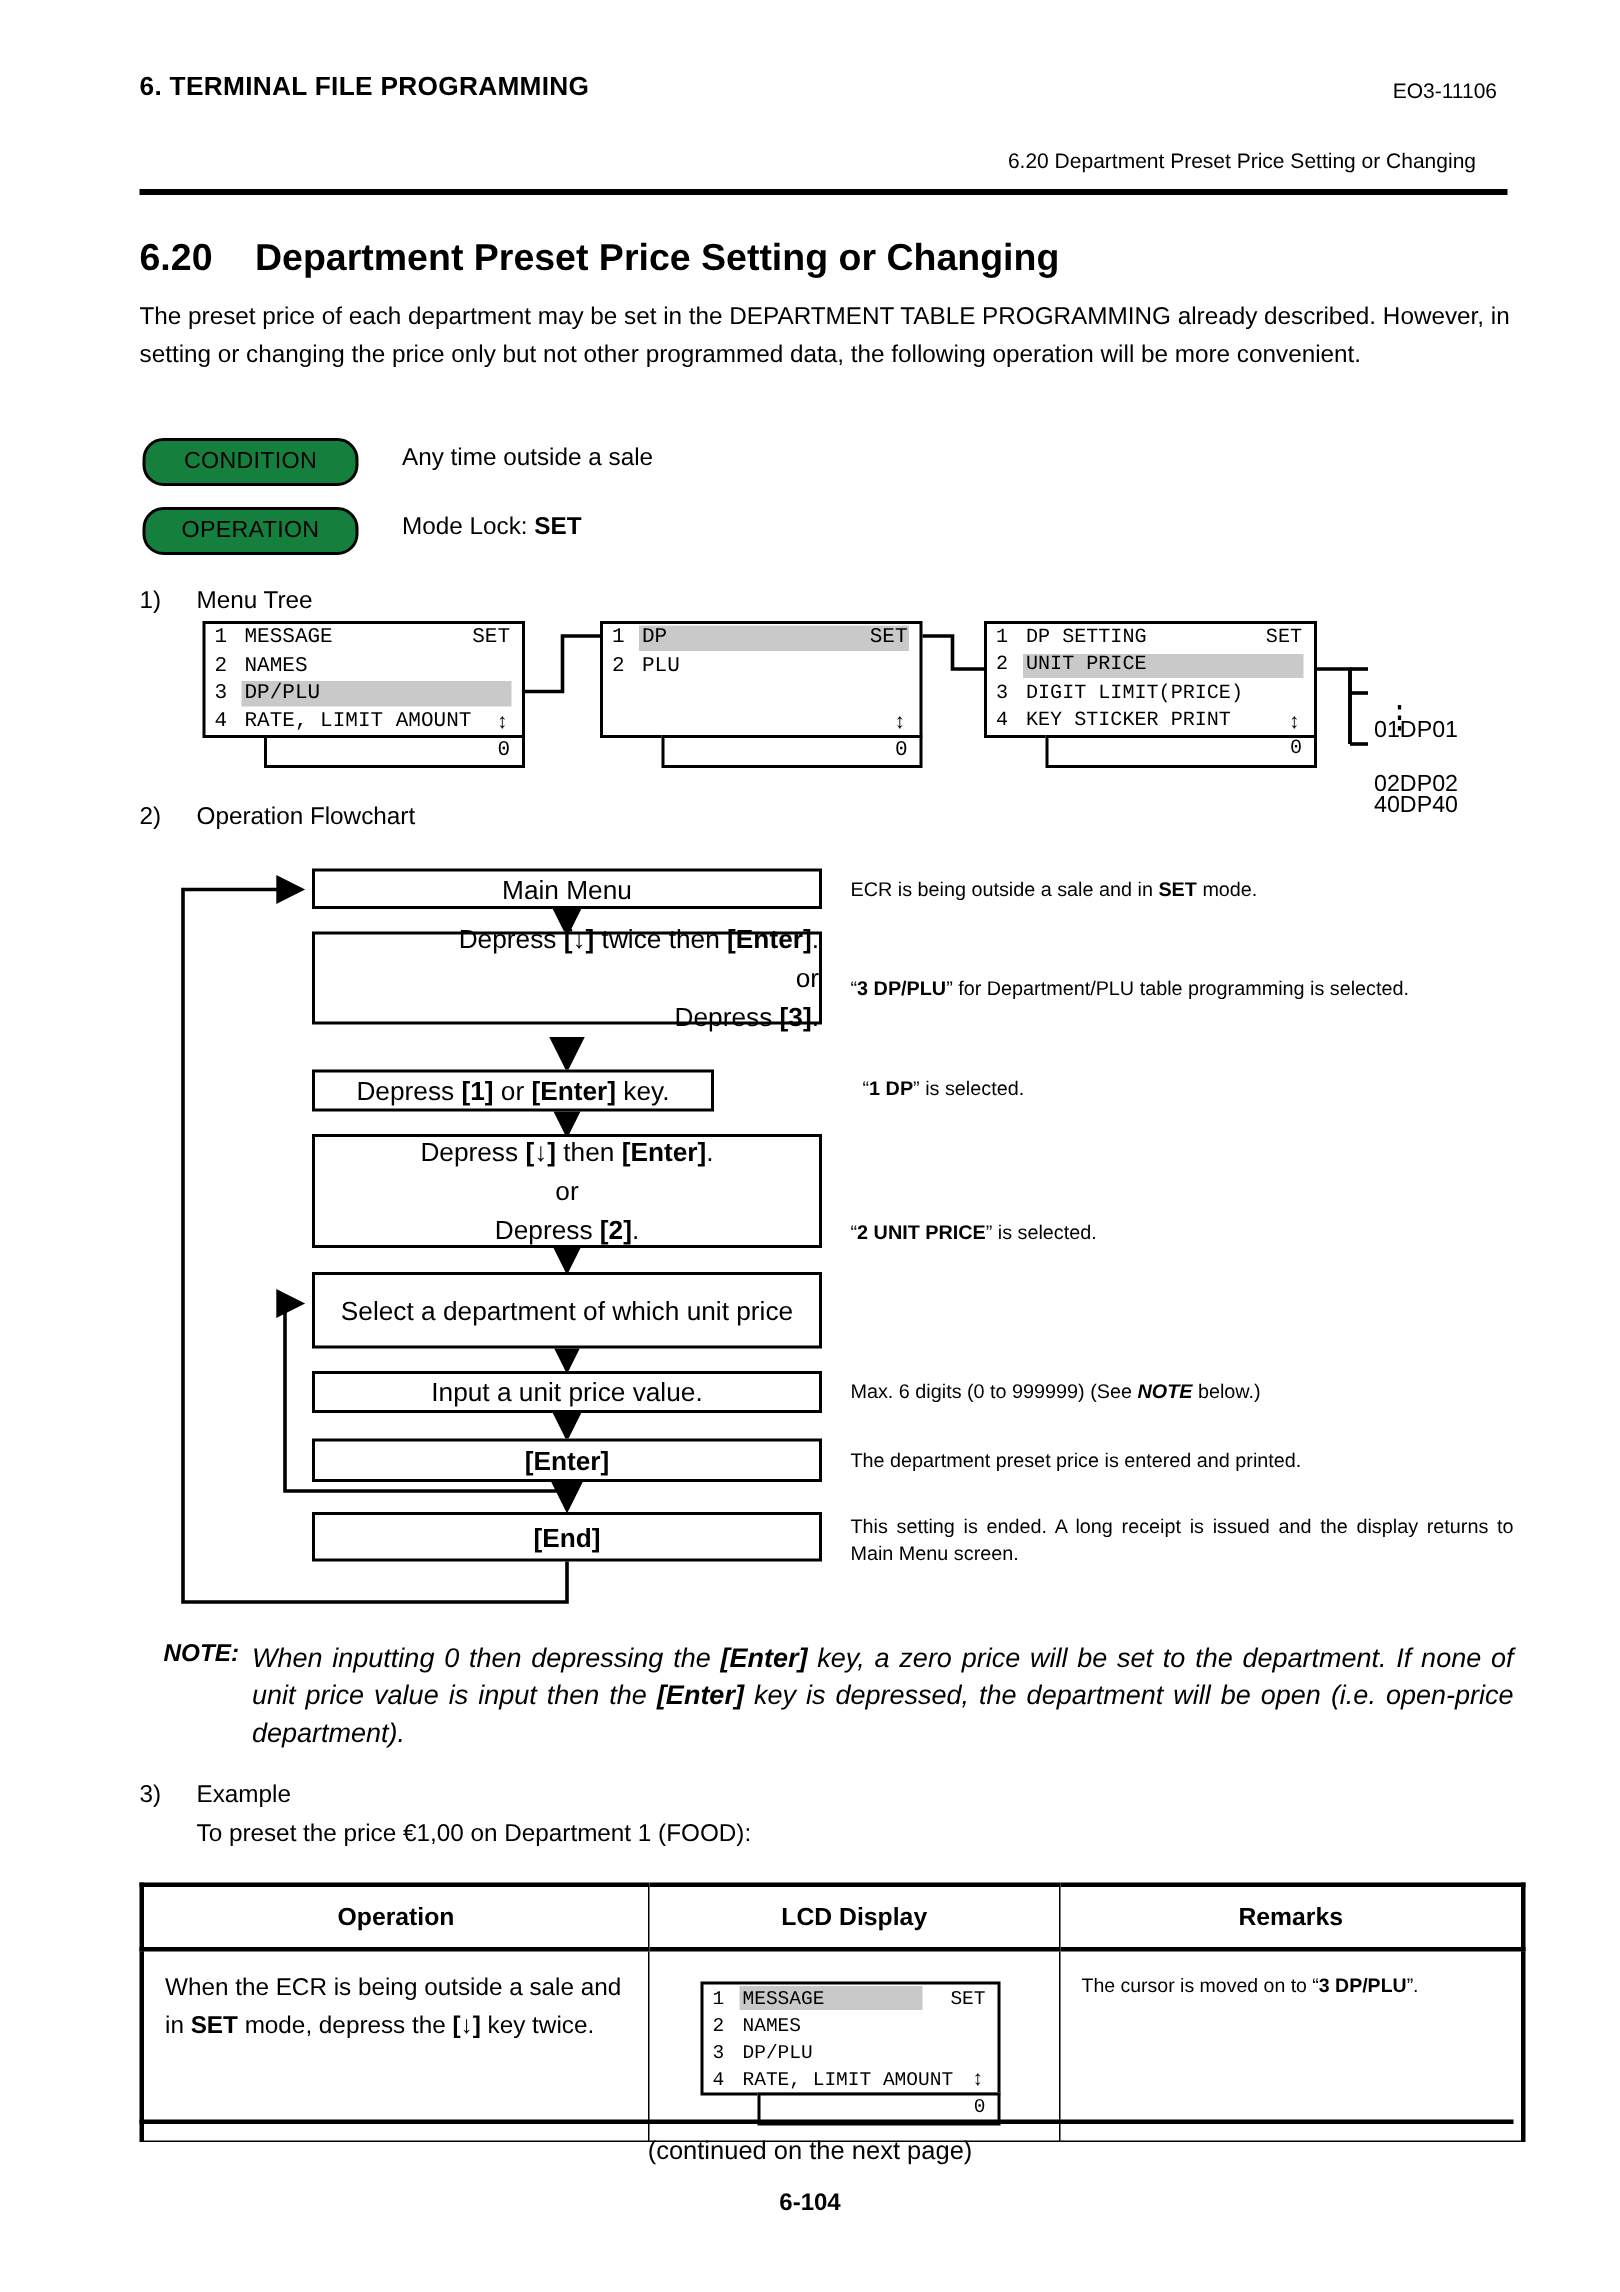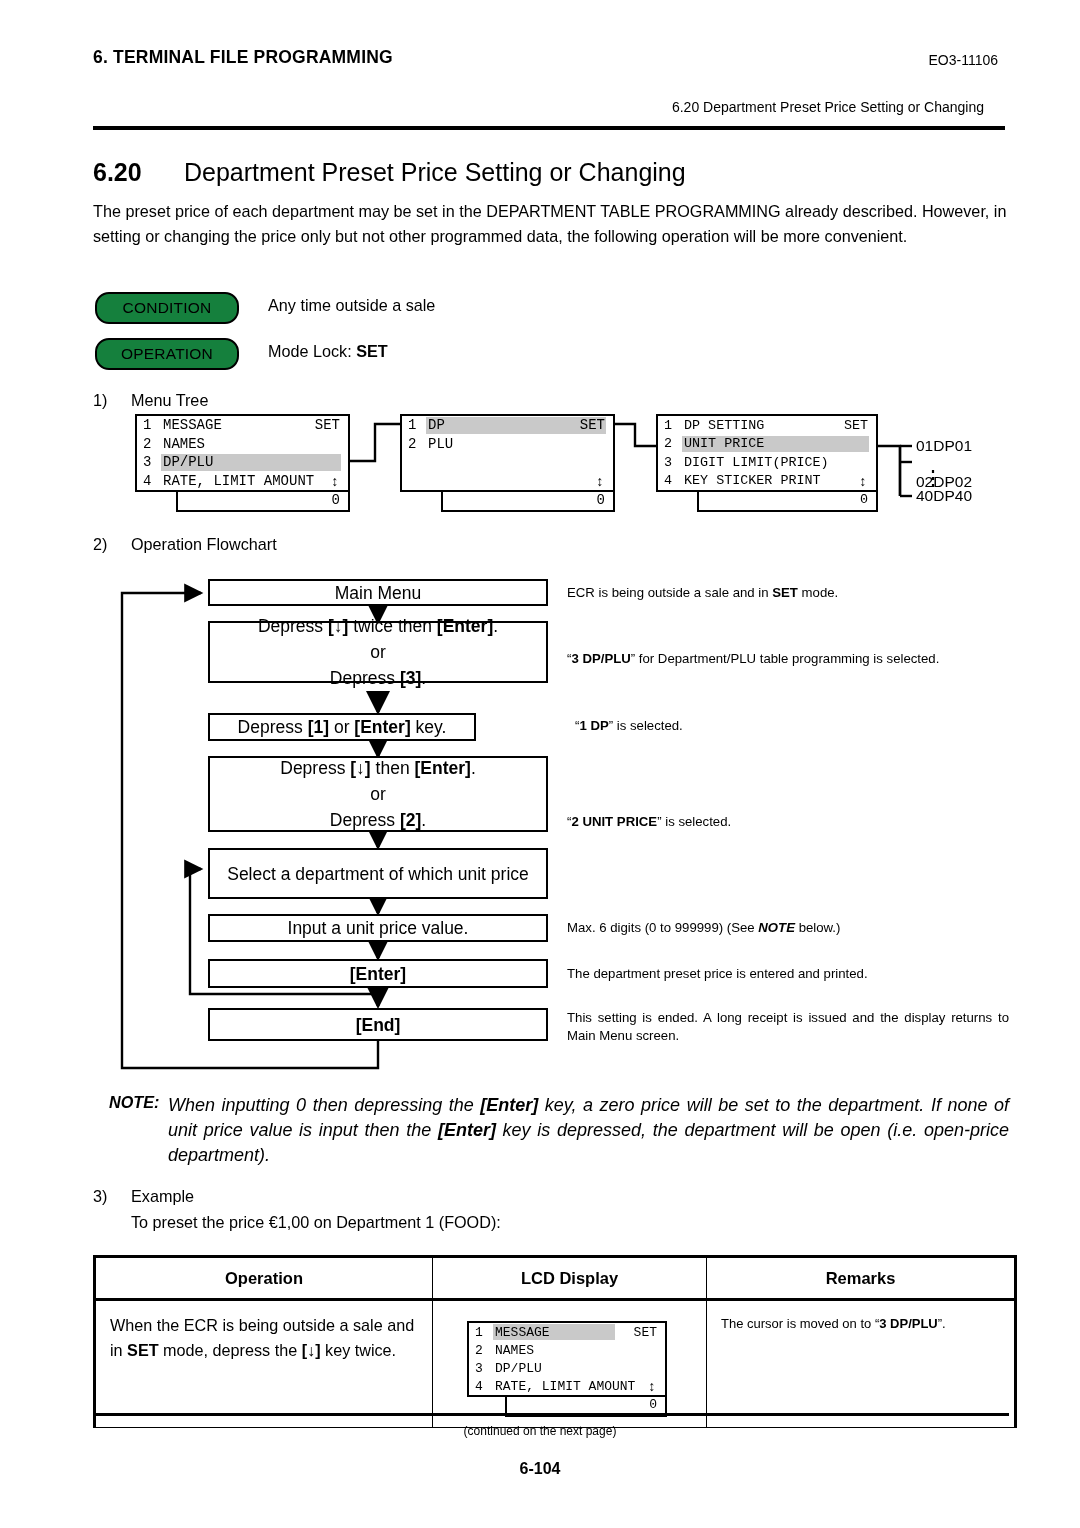--- a/index.html
+++ b/index.html
@@ -42,22 +42,22 @@
   }
 
   
   .sec-num {
     position: absolute;
     left: 93px; top: 158px;
     font-size: 25px; font-weight: bold;
   }
   .sec-title {
     position: absolute;
-    left: 184px; top: 158px;
-    font-size: 25px; font-weight: normal;
+    left: 170px; top: 158px;
+    font-size: 25px; font-weight: bold;
   }
 
   
   .intro {
     position: absolute;
     left: 93px; top: 199px;
     width: 916px;
     font-size: 16.2px;
     line-height: 25px;
     text-align: left;
@@ -152,21 +152,21 @@
     border-top: 2px solid #000;
     background: #fff;
     box-sizing: border-box;
     font-family: "Liberation Mono", monospace;
     text-align: right;
   }
 
   
   #menu-tree { position: absolute; left: 0; top: 0; width: 1080px; height: 1528px; pointer-events: none; }
 
-  .dp-label { position: absolute; font-size: 15.5px; }
+  .dp-label { position: absolute; font-size: 15.5px; margin-top: 41px; }
 
   
   .fc-box {
     position: absolute;
     border: 2px solid #000;
     background: #fff;
     box-sizing: border-box;
     display: flex;
     flex-direction: column;
     align-items: center;
@@ -248,21 +248,21 @@
     width: 916px; height: 3px;
     background: #000;
   }
 
   
   .cont {
     position: absolute;
     left: 0; top: 1424px;
     width: 1080px;
     text-align: center;
-    font-size: 12px;
+    font-size: 17px;
   }
   .pageno {
     position: absolute;
     left: 0; top: 1460px;
     width: 1080px;
     text-align: center;
     font-size: 16px;
     font-weight: bold;
   }
 
@@ -407,21 +407,21 @@
 
   <path d="M 378 994 L 190 994 L 190 869 L 201 869" stroke="#000" stroke-width="2.4" fill="none" marker-end="url(#ah)"></path>
 
   <path d="M 378 1040 L 378 1068 L 122 1068 L 122 593 L 201 593" stroke="#000" stroke-width="2.4" fill="none" marker-end="url(#ah)"></path>
 </svg>
 
 <div class="fc-box" style="left:208px; top:579px; width:340px; height:27px;">
   <div>Main Menu</div>
 </div>
 
-<div class="fc-box" style="left:208px; top:621px; width:340px; height:62px;">
+<div class="fc-box" style="left:208px; top:621px; width:340px; height:62px;align-items:flex-end;">
   <div>Depress <b>[↓]</b> twice then <b>[Enter]</b>.</div>
   <div>or</div>
   <div>Depress <b>[3]</b>.</div>
 </div>
 
 <div class="fc-box" style="left:208px; top:713px; width:268px; height:28px;">
   <div>Depress <b>[1]</b> or <b>[Enter]</b> key.</div>
 </div>
 
 <div class="fc-box" style="left:208px; top:756px; width:340px; height:76px;">

